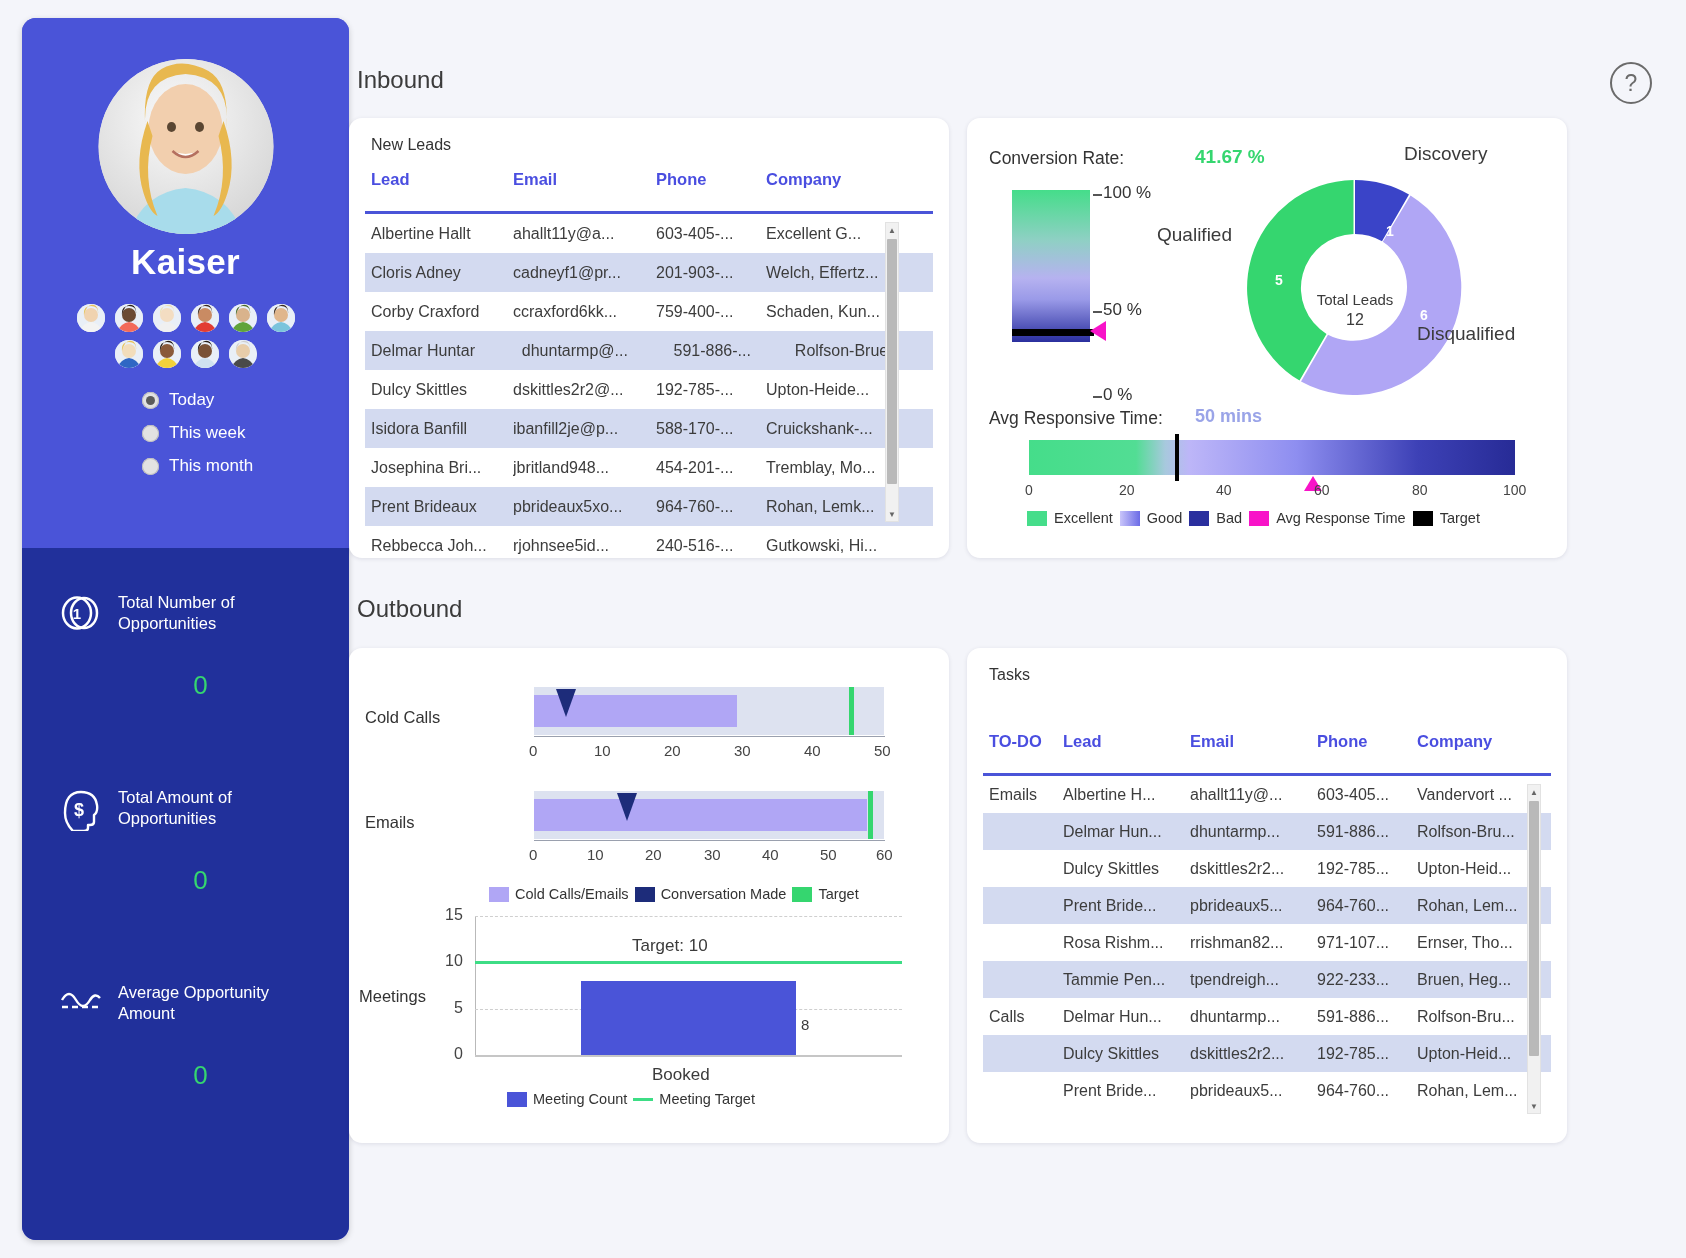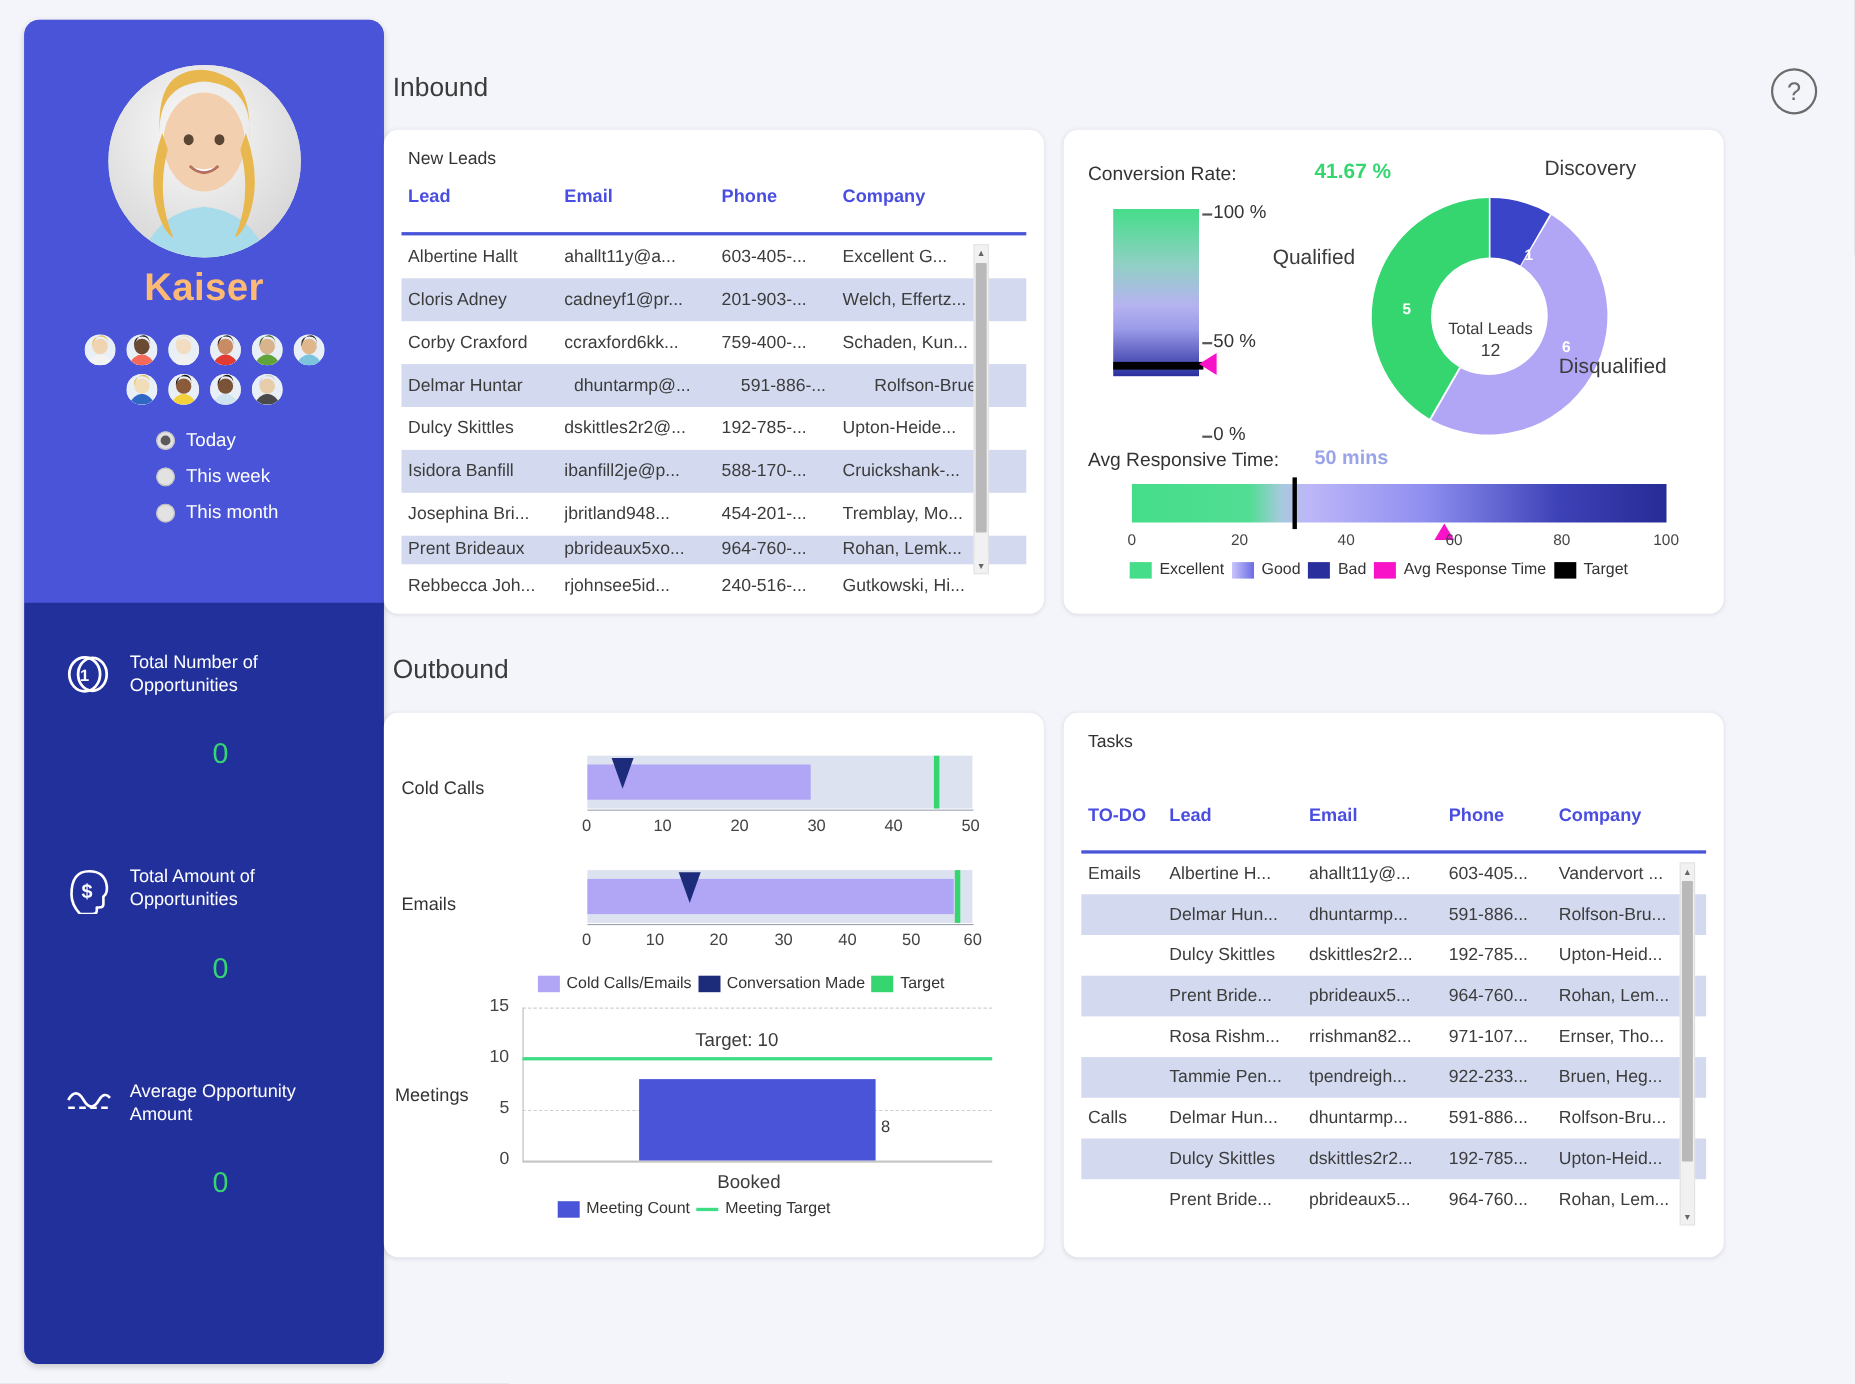--- a/index.html
+++ b/index.html
@@ -22,21 +22,21 @@
   }
   .sb-top { background:#4a54d8; height:530px; position:relative; }
   .avatar-wrap {
     position:absolute; left:50%; top:41px; transform:translateX(-50%);
     width:175px; height:175px; border-radius:50%;
     overflow:hidden; background:#e8e8e8;
   }
   .avatar-wrap svg { display:block; }
   .sb-name {
     position:absolute; top:224px; width:100%; text-align:center;
-    color:#fdba74; font-size:35px; font-weight:bold; letter-spacing:.3px;
+    color:#ffffff; font-size:35px; font-weight:bold; letter-spacing:.3px;
   }
   .team {
     position:absolute; top:286px; left:50%; transform:translateX(-50%);
     width:250px; display:flex; flex-wrap:wrap; gap:8px 10px; justify-content:center;
   }
   .team .ava {
     width:28px;height:28px;border-radius:50%; overflow:hidden; flex:0 0 auto;
     background:#dfe6f2; position:relative;
   }
   .radios { position:absolute; top:372px; left:120px; }
@@ -386,21 +386,21 @@
               <div class="nl-c1">ibanfill2je@p...</div>
               <div class="nl-c2">588-170-...</div>
               <div class="nl-c3">Cruickshank-...</div>
             </div>
             <div class="trow" style="height: 39px;">
               <div class="nl-c0">Josephina Bri...</div>
               <div class="nl-c1">jbritland948...</div>
               <div class="nl-c2">454-201-...</div>
               <div class="nl-c3">Tremblay, Mo...</div>
             </div>
-            <div class="trow alt" style="height: 26px;">
+            <div class="trow alt" style="height: 39px;">
               <div class="nl-c0">Prent Brideaux</div>
               <div class="nl-c1">pbrideaux5xo...</div>
               <div class="nl-c2">964-760-...</div>
               <div class="nl-c3">Rohan, Lemk...</div>
             </div>
             <div class="trow" style="height: 39px;">
               <div class="nl-c0">Rebbecca Joh...</div>
               <div class="nl-c1">rjohnsee5id...</div>
               <div class="nl-c2">240-516-...</div>
               <div class="nl-c3">Gutkowski, Hi...</div>

